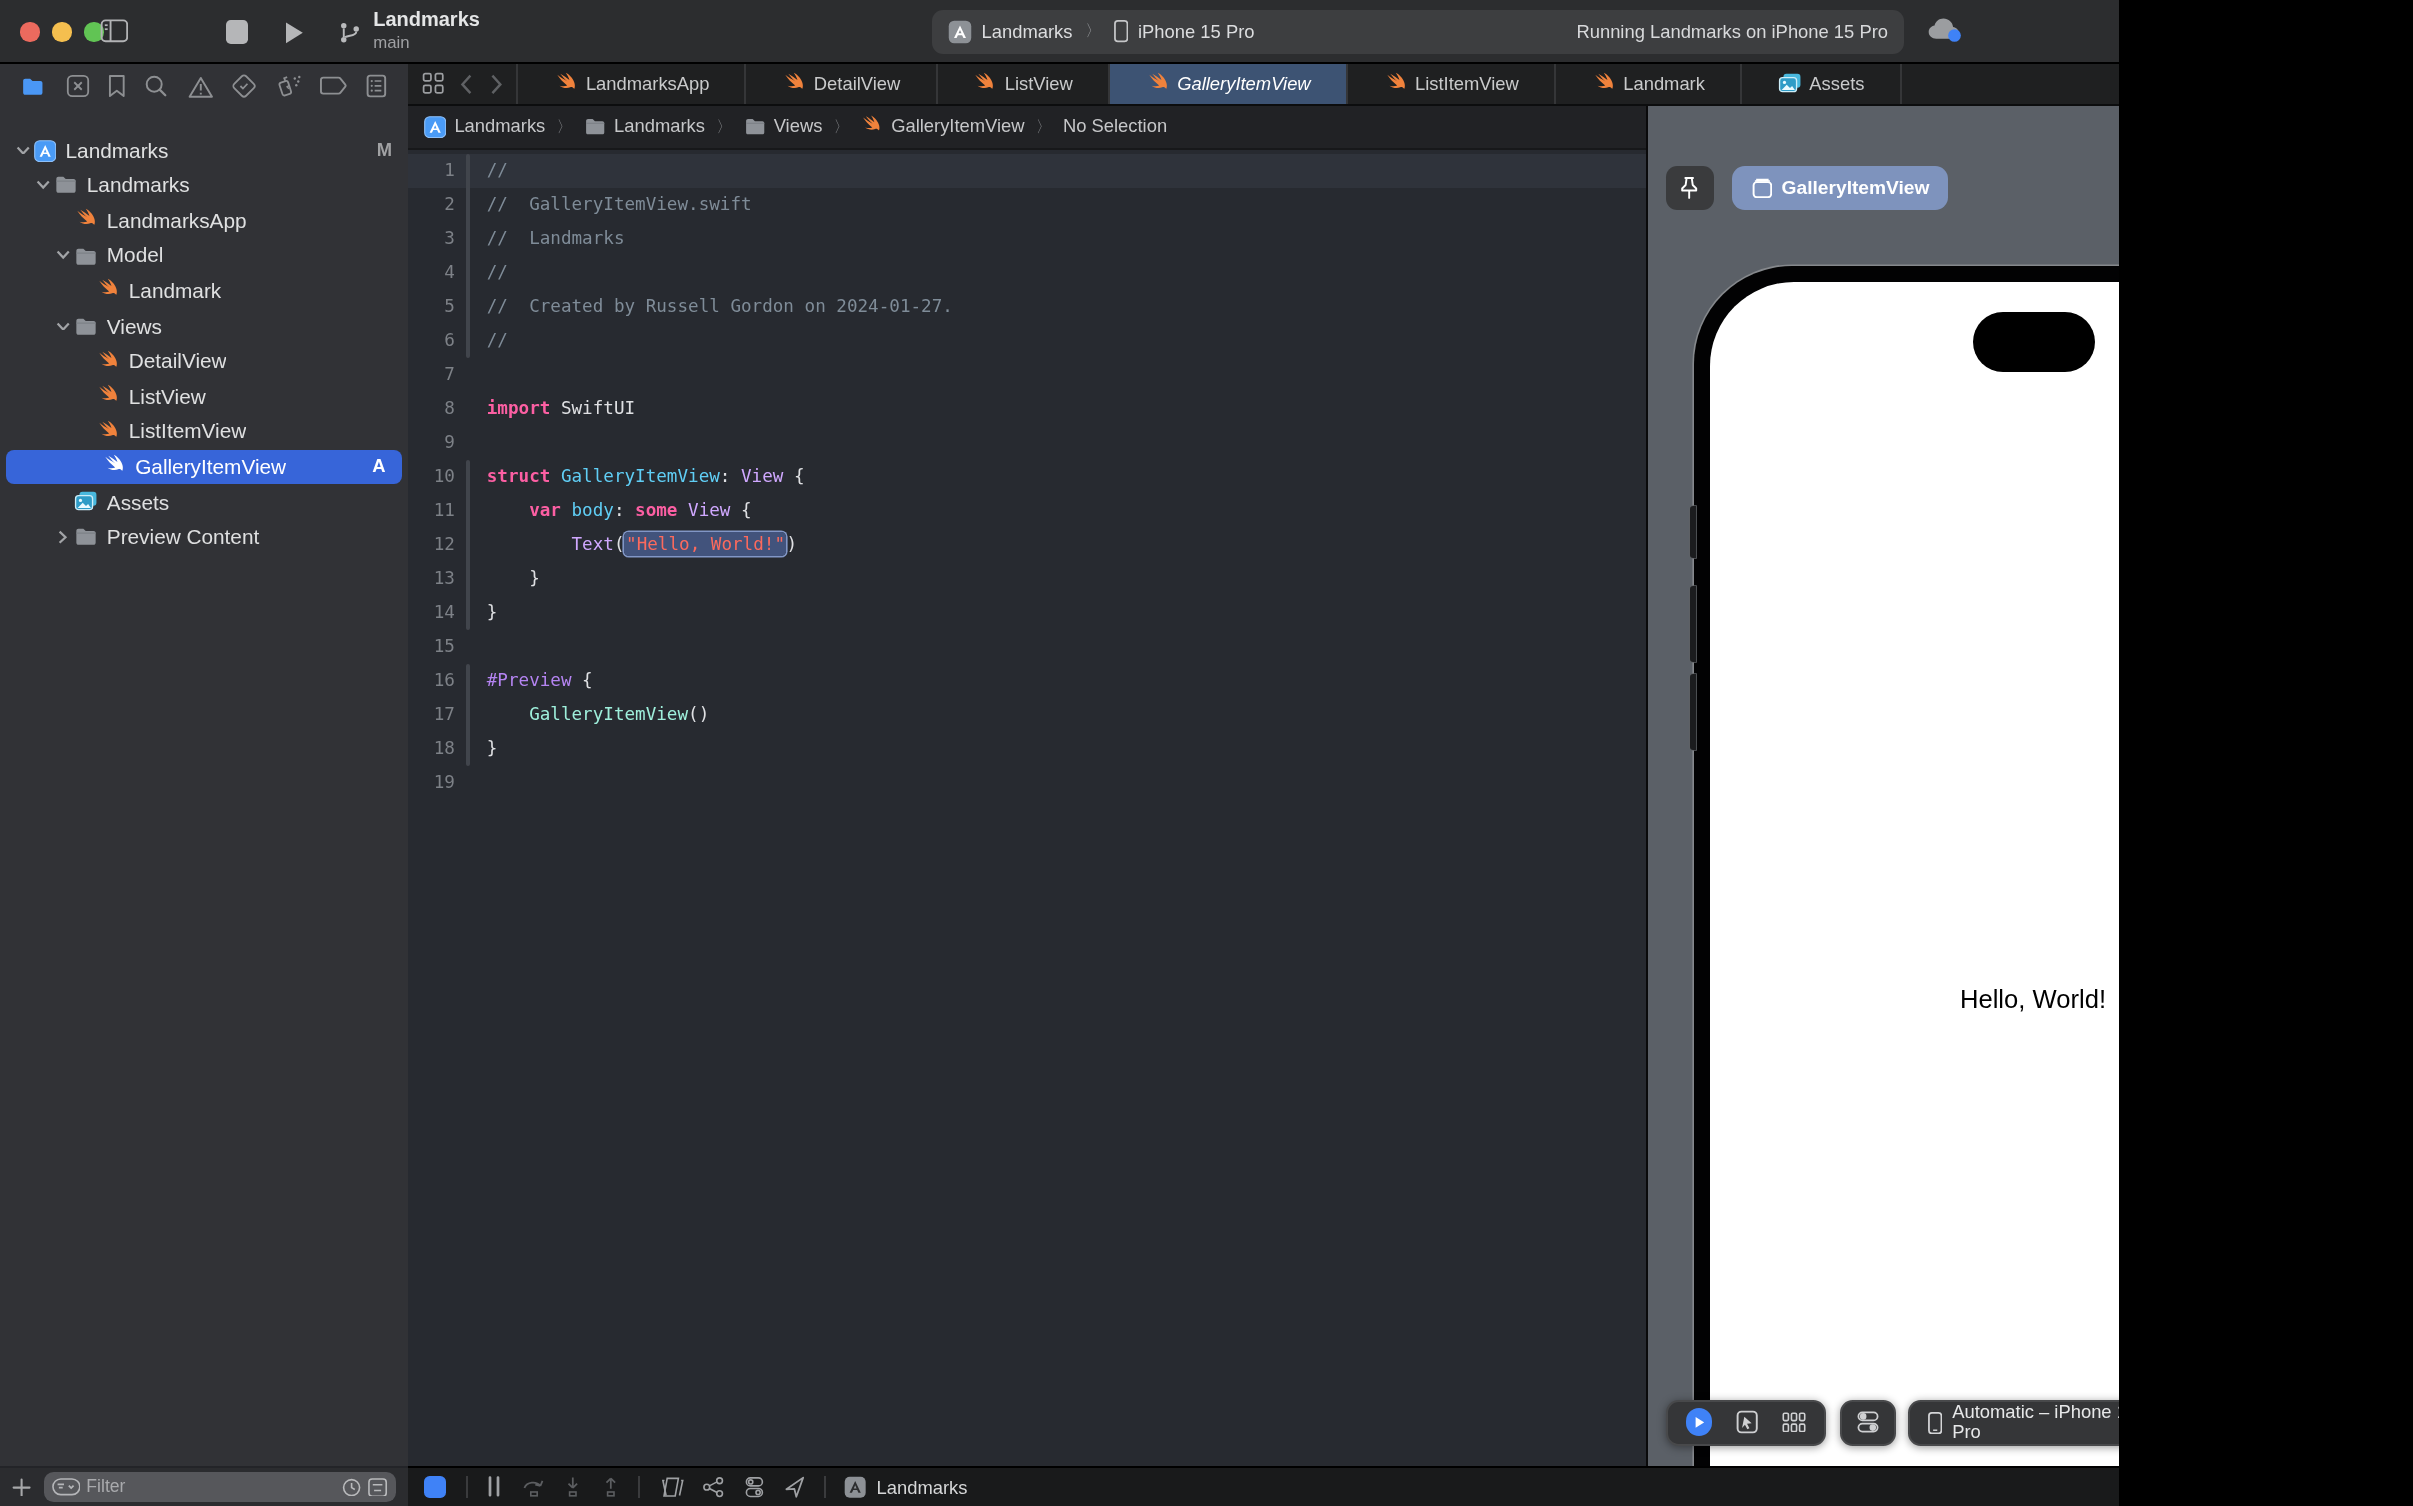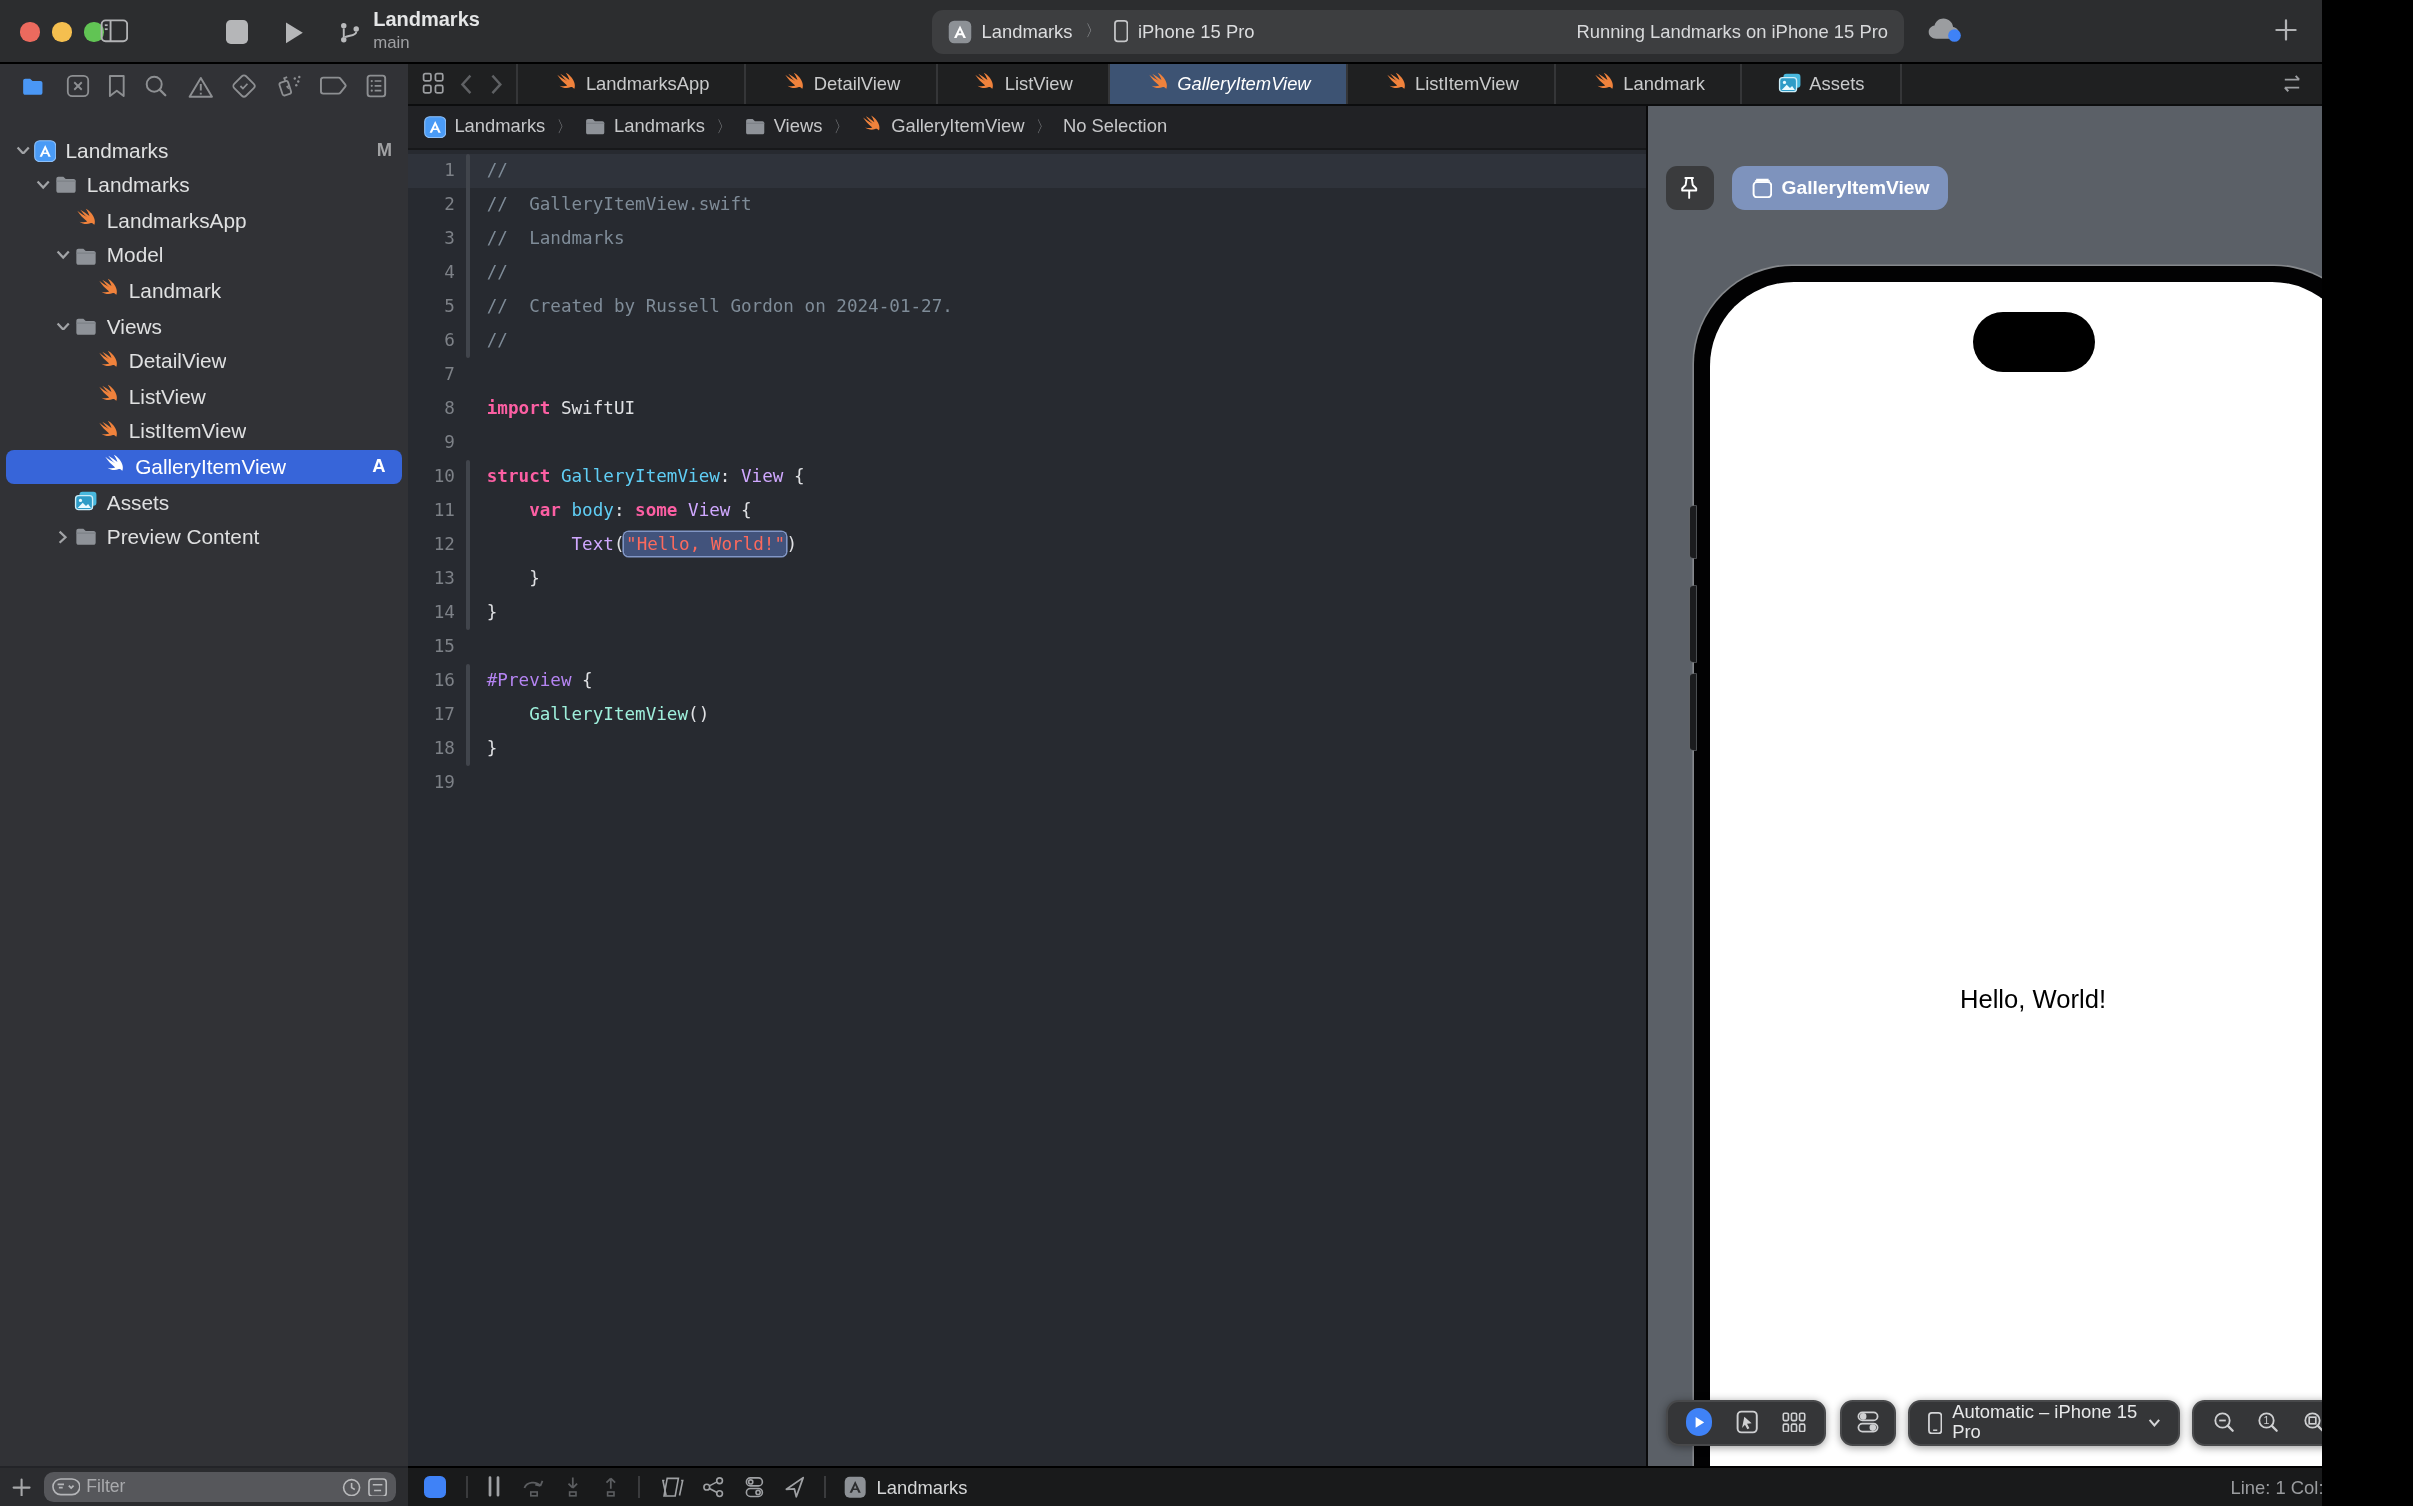--- a/index.html
+++ b/index.html
@@ -1,17 +1,17 @@
 <!DOCTYPE html>
 <html style="font-size:12.8px"><head>
 <meta charset="utf-8">
 <style>
   html,body{margin:0;padding:0;background:#000;}
   *{box-sizing:border-box;}
-  #stage{width:2322px;height:1507px;overflow:hidden;}
+  #stage{width:2119px;height:1507px;overflow:hidden;}
   #app{width:1207px;height:753px;transform:scale(2);transform-origin:0 0;
        font-family:"Liberation Sans",sans-serif;color:#dfe0e1;background:#1f2021;
        position:relative;overflow:hidden;}
   svg{display:block;}
   .ic{display:inline-flex;align-items:center;justify-content:center;}
 
   
   .titlebar{height:32px;background:#2c2d2f;border-bottom:0.8px solid #000;position:relative;}
   .light{position:absolute;top:11.2px;width:9.6px;height:9.6px;border-radius:50%;}
   .light.r{left:10.4px;background:#ec6a5e;}

